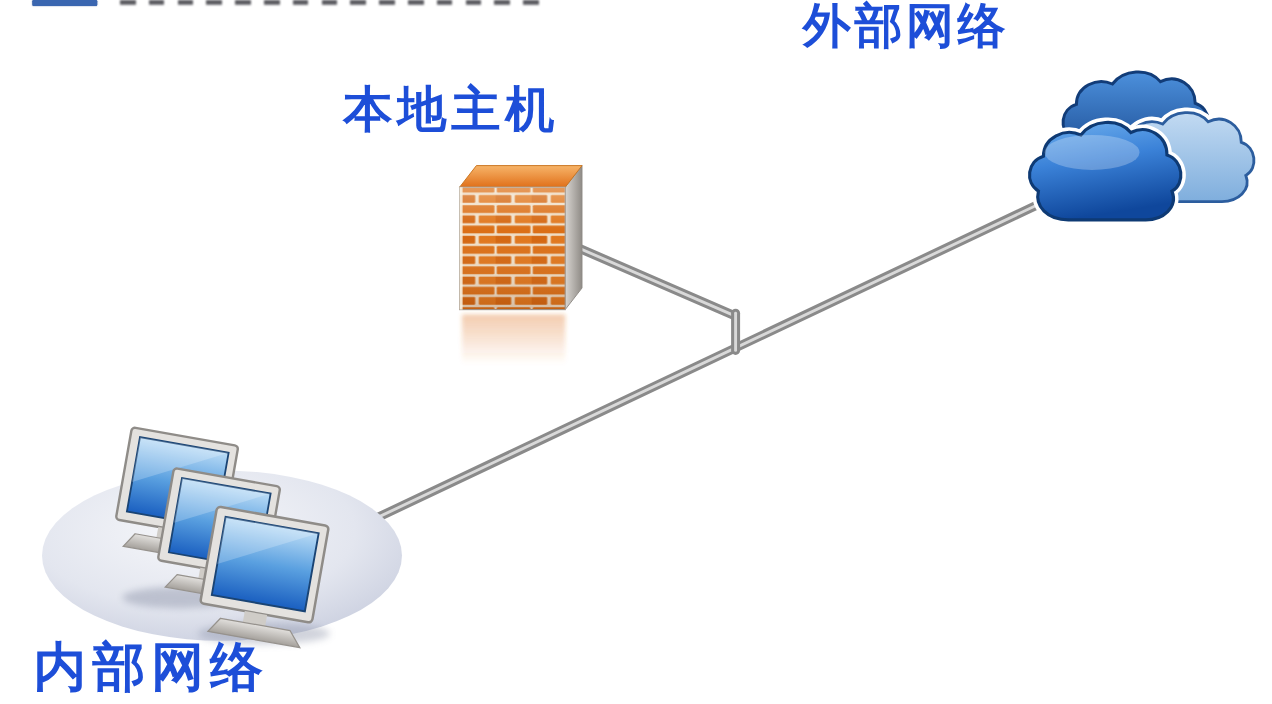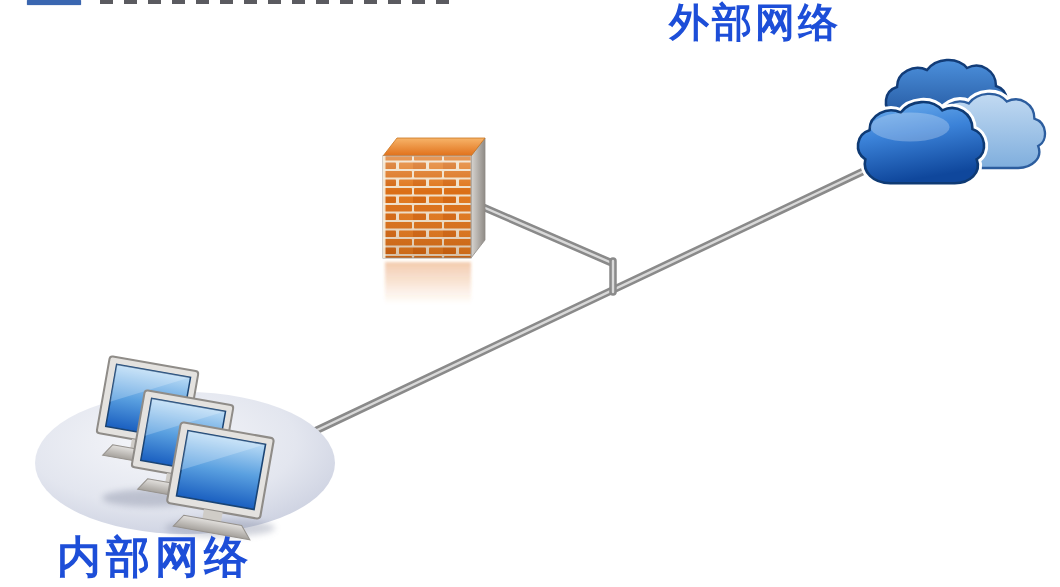--- a/index.html
+++ b/index.html
@@ -47,21 +47,21 @@
 
   .node-label {
     position: absolute;
     color: #1d4ed8;
     font-weight: bold;
     white-space: nowrap;
     line-height: 1.05;
   }
   .label-external { left: 669px; top: 1px;  font-size: 40px; letter-spacing: 3px; }
   .label-local    { left: 286px; top: 70px; font-size: 41px; letter-spacing: 4px; }
-  .label-internal { left: 28px; top: 534px; font-size: 44px; letter-spacing: 5px; margin-left: 29px; }
+  .label-internal { left: 28px; top: 534px; font-size: 44px; letter-spacing: 5px; }
 </style>
 </head>
 <body>
 
 <div class="stage">
 
   <div class="caption-strip">
     <span class="caption-blue-bar"></span>
     <span class="caption-marks"></span>
   </div>
@@ -182,16 +182,17 @@
       <ellipse cx="150" cy="498" rx="48" ry="9" fill="#8C93A8" opacity="0.45" filter="url(#blur3)"></ellipse>
       <ellipse cx="220" cy="528" rx="55" ry="9" fill="#8C93A8" opacity="0.40" filter="url(#blur3)"></ellipse>
       <use href="#monitorIcon" transform="translate(110,356) rotate(10)"></use>
       <use href="#monitorIcon" transform="translate(145,390) rotate(10)"></use>
       <use href="#monitorIcon" transform="translate(181,422) rotate(10) scale(1.05)"></use>
     </g>
   </svg>
 
   <div class="node-label label-external">外部网络</div>
 
+  <div class="node-label label-local">本地主机</div>
 
   <div class="node-label label-internal">内部网络</div>
 
 </div>
 
 </body></html>

